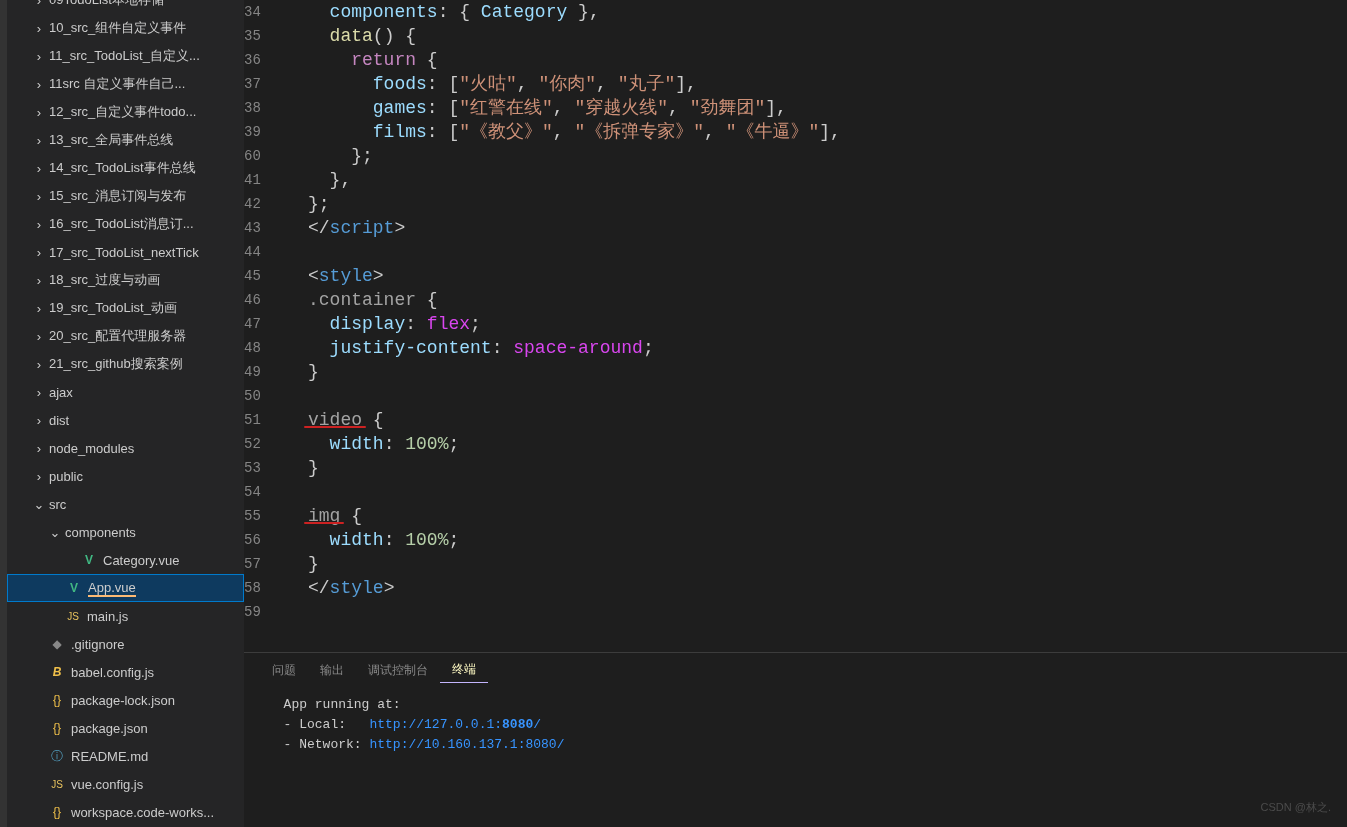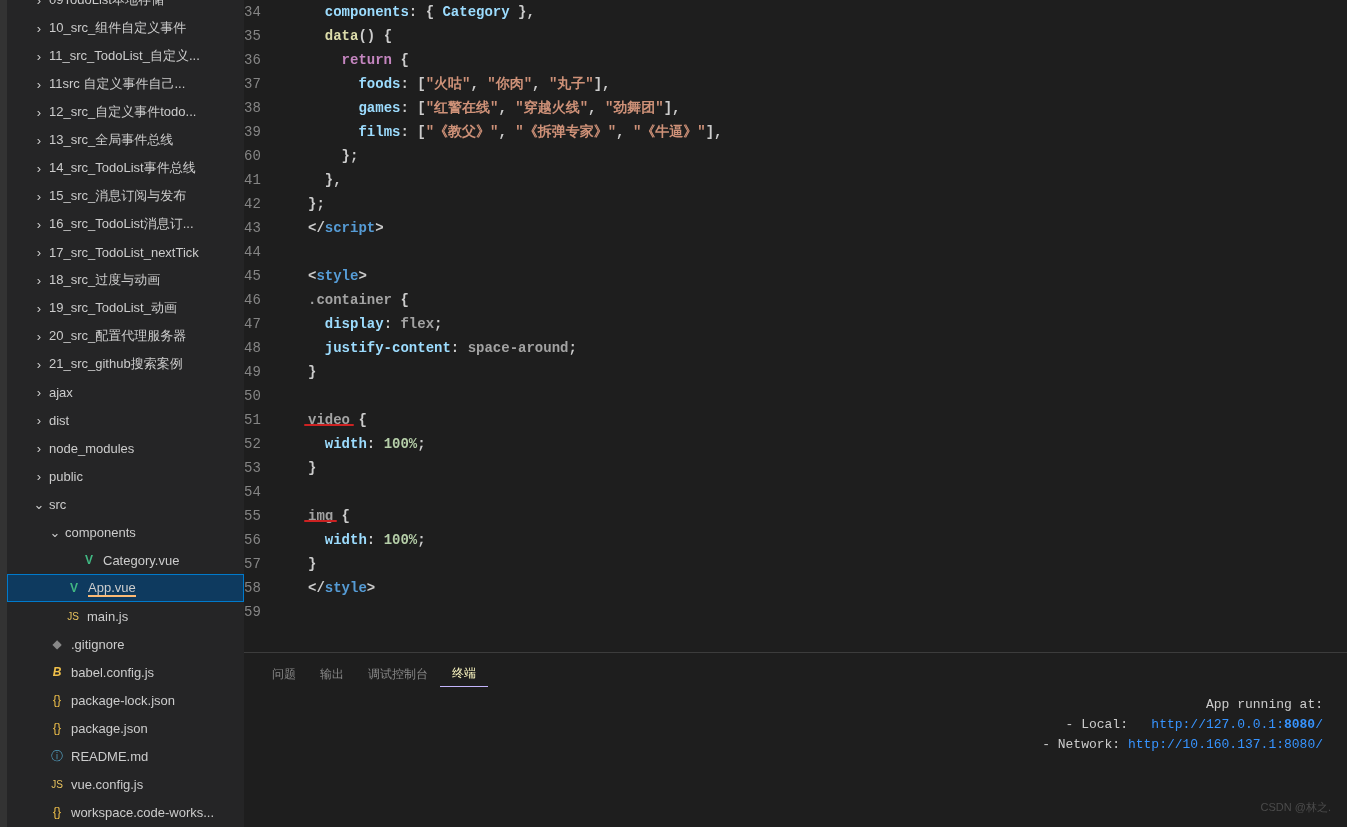--- a/index.html
+++ b/index.html
@@ -83,35 +83,34 @@
 .gutter {
   width: 56px;
   padding-right: 18px;
   color: #858585;
   background: #1e1e1e;
   font-size: 14px;
   line-height: 24px;
 }
 .code {
   flex: 1;
-  font-size: 14px;
+  font-size: 18px;
   line-height: 24px;
   white-space: pre;
   padding-left: 8px;
-  font-weight: bold;
 }
 .tok-punct { color: #cccccc; }
 .tok-prop { color: #9cdcfe; }
 .tok-func { color: #dcdcaa; }
 .tok-kw { color: #c586c0; }
 .tok-str { color: #ce9178; }
 .tok-tag { color: #569cd6; }
 .tok-css-sel { color: #a3a3a3; }
 .tok-css-prop { color: #9cdcfe; }
-.tok-css-val { color: #a3a3a3; text-align: center; }
+.tok-css-val { color: #d946ef; text-align: center; }
 .tok-css-num { color: #b5cea8; }
 .red-mark {
   position: relative;
 }
 .red-mark::after {
   content: '';
   position: absolute;
   left: -4px;
   right: -4px;
   bottom: 2px;
@@ -123,41 +122,40 @@
   height: 175px;
   background: #1e1e1e;
   border-top: 1px solid #3c3c3c;
   display: flex;
   flex-direction: column;
 }
 .panel-tabs {
   display: flex;
   padding: 0 16px;
   height: 34px;
-  align-items: flex-end;
+  align-items: center;
   font-family: Liberation Serif, serif;
   font-size: 12px;
 }
 .panel-tab {
   padding: 4px 12px;
   color: #888;
   cursor: pointer;
 }
 .panel-tab.active {
   color: #fef9c3;
   border-bottom: 1px solid #c4b5fd;
 }
 .terminal {
   flex: 1;
   padding: 8px 24px;
   font-size: 13px;
   line-height: 20px;
   color: #cccccc;
   white-space: pre;
-  text-align: right;
 }
 .term-url { color: #3794ff; }
 .watermark {
   position: absolute;
   right: 16px;
   bottom: 12px;
   color: #686868;
   font-family: -apple-system, "Segoe UI", sans-serif;
   font-size: 11px;
   opacity: 0.6;

